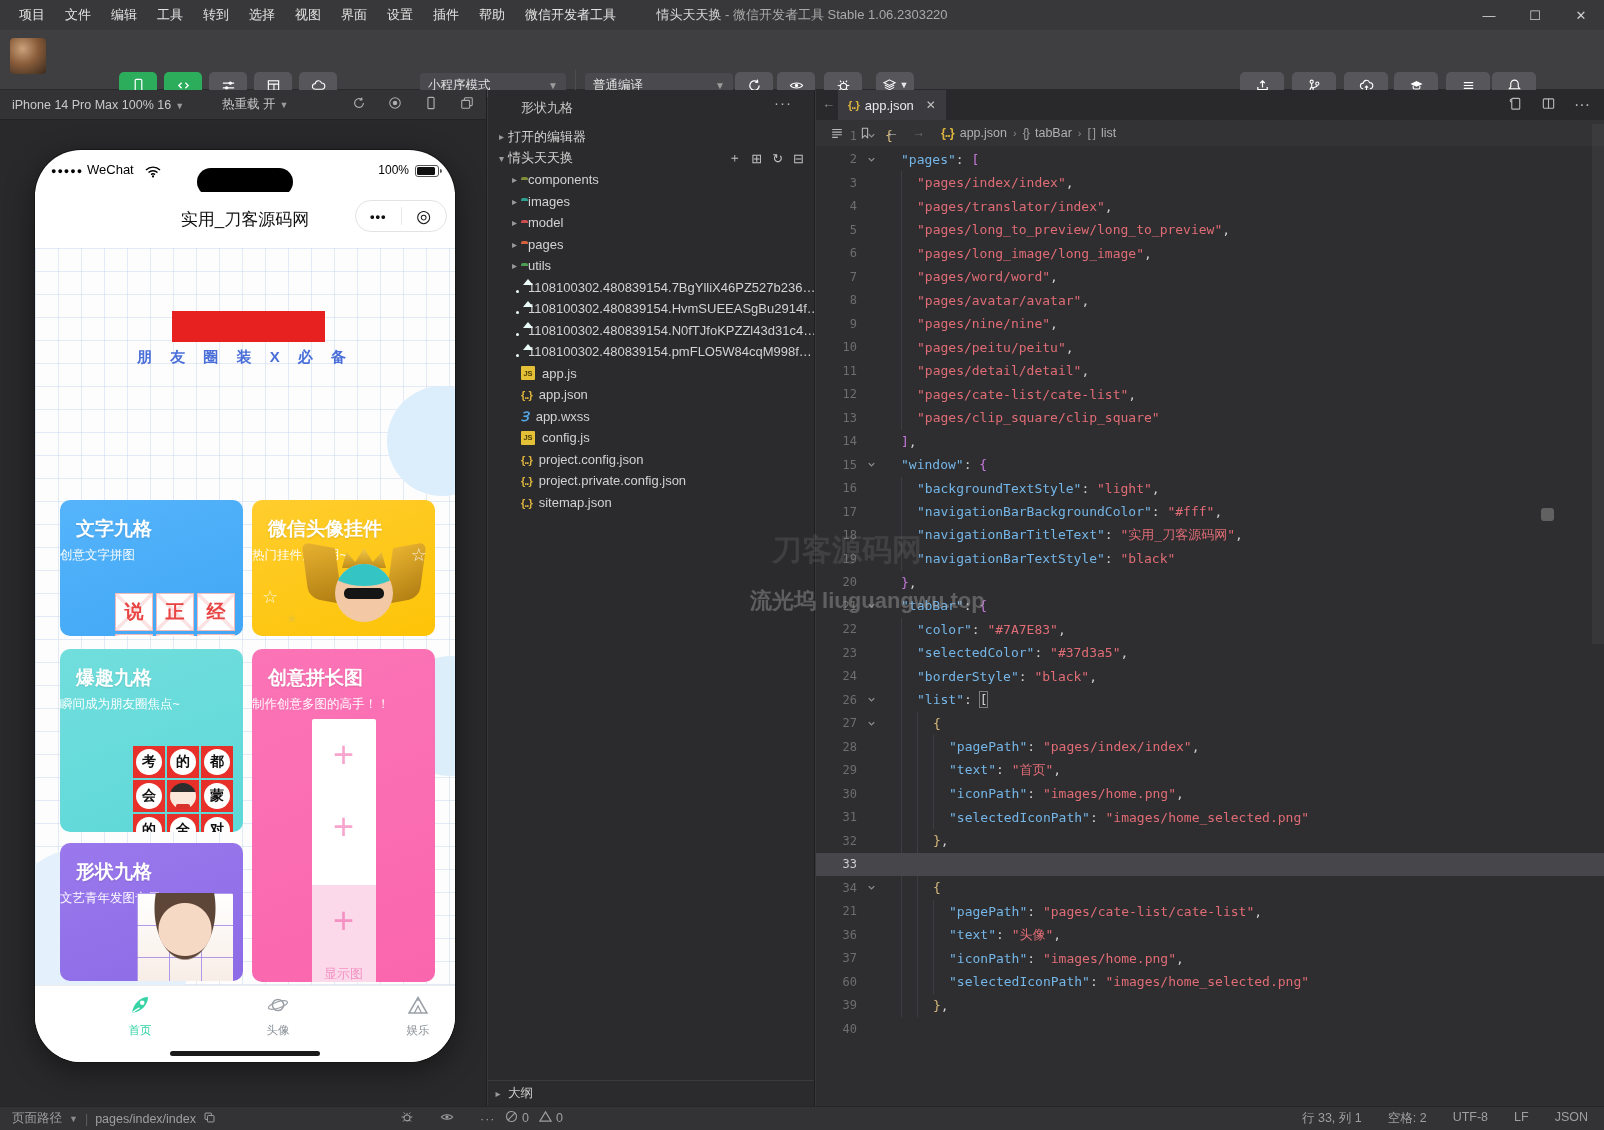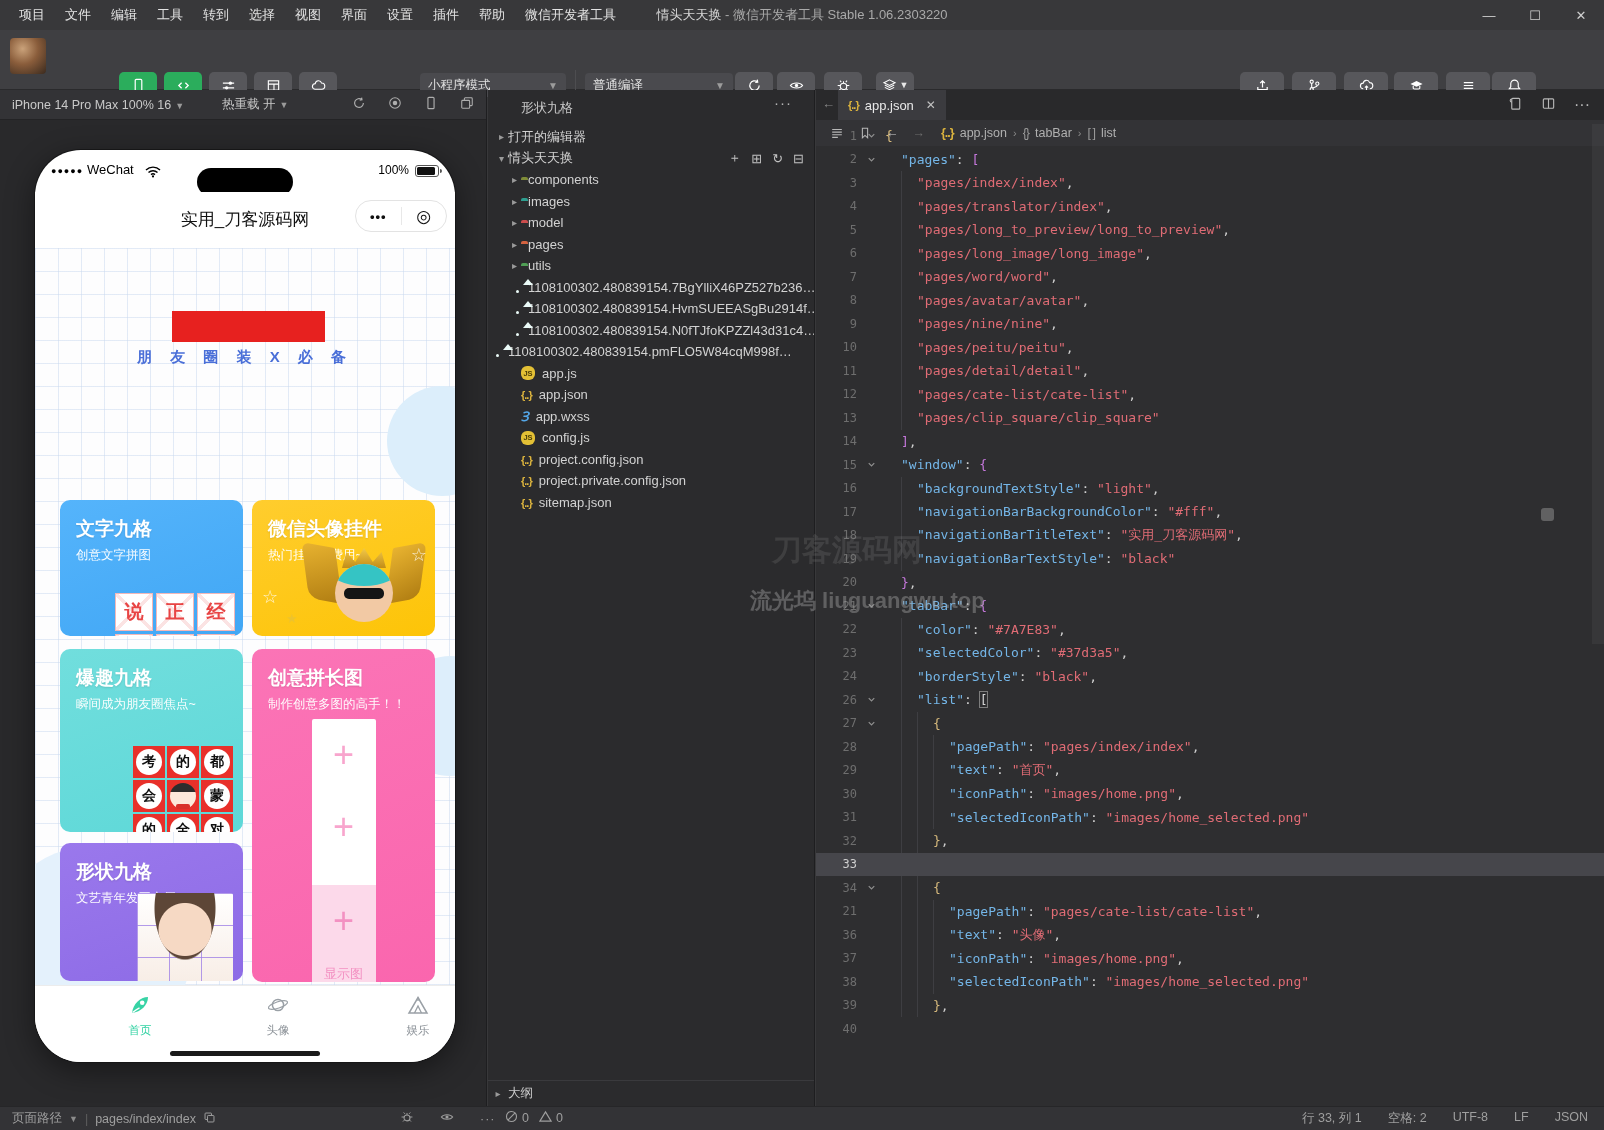--- a/index.html
+++ b/index.html
@@ -66,21 +66,21 @@
   .p-content { position:absolute; left:0; top:98px; right:0; bottom:77px; background:#fdfdfe;
       background-image:linear-gradient(to right, rgba(200,216,238,.5) 1px, transparent 1px),
                        linear-gradient(to bottom, rgba(200,216,238,.5) 1px, transparent 1px);
       background-size:23px 23px; overflow:hidden; }
   .deco-circle { position:absolute; border-radius:50%; }
   .banner { position:absolute; left:137px; top:63px; width:153px; height:31px; background:#e7211f; }
   .banner-cap { position:absolute; left:0; right:0; top:100px; text-align:center; font-size:15px; font-weight:bold;
                 color:#4a6fd8; letter-spacing:7px; }
   .card { position:absolute; border-radius:10px; color:#fff; overflow:hidden; }
   .card h3 { margin:16px 0 5px 16px; font-size:19px; font-weight:bold; text-shadow:0 1px 2px rgba(0,0,0,.12); }
-  .card .sub { margin-left:16px; font-size:12.5px; opacity:.96; }
+  .card .sub { margin-left:0; font-size:12.5px; opacity:.96; }
   .tgrid { position:absolute; right:8px; bottom:-36px; display:grid; grid-template-columns:repeat(3,38px);
            grid-auto-rows:38px; gap:3px; }
   .tgrid .cell { background:#fff; border:1px solid #f3b8b8; color:#e84444; font-size:19px; font-weight:bold;
            display:flex; align-items:center; justify-content:center;
            background-image:linear-gradient(45deg, transparent 46%, #fbe3e3 46%, #fbe3e3 54%, transparent 54%),
                             linear-gradient(-45deg, transparent 46%, #fbe3e3 46%, #fbe3e3 54%, transparent 54%); }
   .ngrid { position:absolute; right:10px; bottom:-14px; display:grid; grid-template-columns:repeat(3,32px);
            grid-auto-rows:32px; gap:2px; }
   .ngrid .cell { background:#e8302a; display:flex; align-items:center; justify-content:center; }
   .ngrid .cc { width:26px; height:26px; background:#fff; border-radius:50%; color:#111; font-size:14px; font-weight:bold;
@@ -127,21 +127,21 @@
   .exp-more { position:absolute; right:22px; top:4px; color:#b4b4b4; font-size:15px; letter-spacing:1px; }
   .tree { position:absolute; left:0; top:36px; width:100%; }
   .tree-row { position:relative; height:21.5px; display:flex; align-items:center; font-size:13px; color:#d2d2d2; white-space:nowrap; overflow:hidden; }
   .tree-row .arr { width:13px; text-align:center; color:#9a9a9a; font-size:10px; flex:none; }
   .tree-row .ficon { flex:none; margin-right:7px; position:relative; }
   .folder { width:15px; height:11px; border-radius:1.5px; position:relative; margin-top:2px; }
   .folder::before { content:""; position:absolute; left:0; top:-3px; width:7px; height:3px; background:inherit; border-radius:2px 2px 0 0; }
   .fi-img { width:14px; height:14px; border-radius:2px; background:#2aa79a; position:relative; }
   .fi-img::before { content:""; position:absolute; left:2px; bottom:2px; border-left:5px solid transparent; border-right:5px solid transparent; border-bottom:6px solid #eafaf7; }
   .fi-img::after { content:""; position:absolute; right:2.5px; top:2.5px; width:3px; height:3px; border-radius:50%; background:#eafaf7; }
-  .fi-js { width:14px; height:14px; border-radius:6px; background:#e3c035; color:#4b3d07; font-size:7.5px; font-weight:bold;
+  .fi-js { width:14px; height:14px; border-radius:1px; background:#e3c035; color:#4b3d07; font-size:7.5px; font-weight:bold;
            display:flex; align-items:center; justify-content:center; }
   .fi-json { color:#dcb43e; font-size:11px; font-weight:bold; letter-spacing:-1px; }
   .fi-wxss { color:#54a7e8; font-size:13px; font-weight:bold; font-style:italic; }
   .proj-actions { position:absolute; right:10px; top:0; height:21.5px; display:flex; gap:10px; align-items:center; color:#c0c0c0; font-size:13px; }
   .outline-row { position:absolute; left:0; bottom:0; width:100%; height:26px; border-top:1px solid #3a3a3d;
                  display:flex; align-items:center; font-size:12.5px; color:#cccccc; }
   .outline-row .arr { width:20px; text-align:center; color:#9a9a9a; font-size:10px; }
 
   
   .editor { position:absolute; left:816px; top:0; width:788px; height:100%; background:#2e2e30; }
@@ -574,21 +574,21 @@
           <div class="tree-row" style="padding-left: 20px;">
             <span class="arr"></span>
             <span class="ficon"><span class="fi-img"></span></span>
             <span>1108100302.480839154.HvmSUEEASgBu2914f…</span>
           </div>
           <div class="tree-row" style="padding-left: 20px;">
             <span class="arr"></span>
             <span class="ficon"><span class="fi-img"></span></span>
             <span>1108100302.480839154.N0fTJfoKPZZl43d31c4…</span>
           </div>
-          <div class="tree-row" style="">
+          <div class="tree-row" style="padding-left: 20px;">
             <span class="arr"></span>
             <span class="ficon"><span class="fi-img"></span></span>
             <span>1108100302.480839154.pmFLO5W84cqM998f…</span>
           </div>
           <div class="tree-row" style="padding-left: 20px;">
             <span class="arr"></span>
             <span class="ficon">
               <span class="fi-js">JS</span>
             </span>
             <span>app.js</span>
@@ -925,21 +925,21 @@
           </div>
           <div class="code-line">
             <span class="gut-num">37</span>
             <span class="gut-fold"></span>
             <span class="lntext" style="padding-left: 64px;"><span class="tok-k">"iconPath"</span><span class="tok-p">: </span><span class="tok-v">"images/home.png"</span><span class="tok-p">,</span></span>
             <span class="guide" style="left: 85px;"></span>
             <span class="guide" style="left: 101px;"></span>
             <span class="guide" style="left: 117px;"></span>
           </div>
           <div class="code-line">
-            <span class="gut-num">38</span>
+            <span class="gut-num">60</span>
             <span class="gut-fold"></span>
             <span class="lntext" style="padding-left: 64px;"><span class="tok-k">"selectedIconPath"</span><span class="tok-p">: </span><span class="tok-v">"images/home_selected.png"</span></span>
             <span class="guide" style="left: 85px;"></span>
             <span class="guide" style="left: 101px;"></span>
             <span class="guide" style="left: 117px;"></span>
           </div>
           <div class="code-line">
             <span class="gut-num">39</span>
             <span class="gut-fold"></span>
             <span class="lntext" style="padding-left: 48px;"><span class="tok-g">}</span><span class="tok-p">,</span></span>

